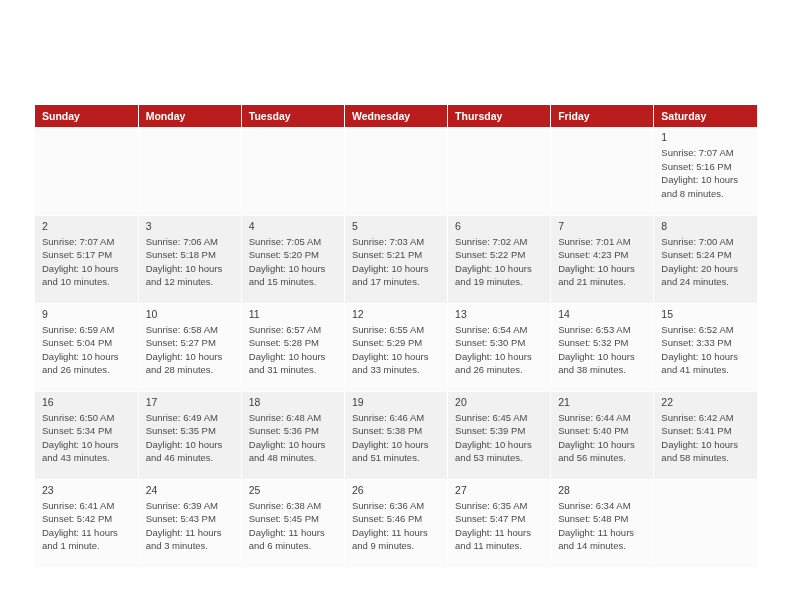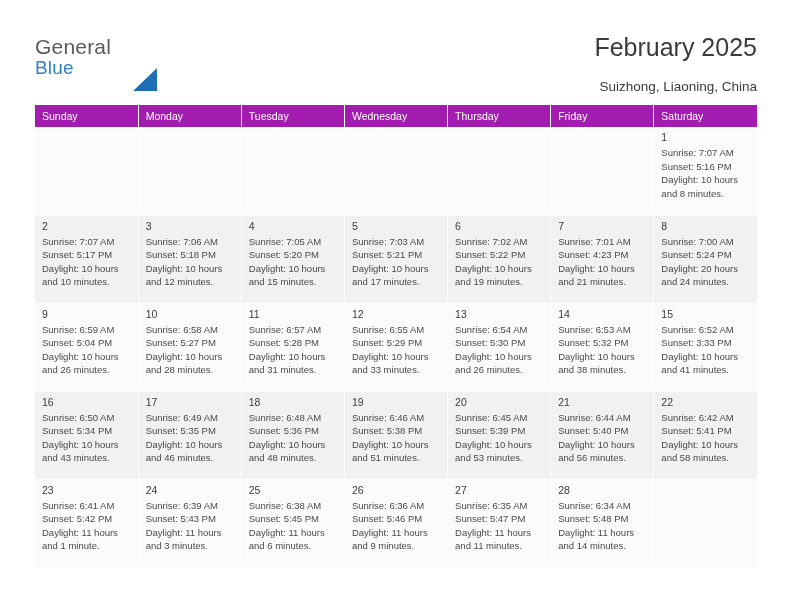--- a/index.html
+++ b/index.html
@@ -67,24 +67,24 @@
   }
   table.cal {
     position: absolute;
     left: 35px;
     top: 105px;
     width: 722px;
     border-collapse: collapse;
     table-layout: fixed;
   }
   table.cal th {
-    background: #a21caf;
+    background: #b91c1c;
     color: #ffffff;
     font-size: 10.5px;
-    font-weight: normal;
+    font-weight: bold;
     text-align: left;
     padding: 5px 0 5px 7px;
     height: 20px;
     border-right: 1px solid #ffffff;
   }
   table.cal th:last-child { border-right: none; }
   table.cal td {
     vertical-align: top;
     height: 88px;
     padding: 4px 6px 4px 7px;
@@ -107,27 +107,20 @@
     line-height: 13.5px;
   }
   .lines div { white-space: pre-line; }
 </style>
 </head>
 <body>
 
 <div class="page">
 
   <div class="header">
-    <div class="logo">
-      <span class="logo-general">General</span>
-      <span class="logo-blue">Blue</span>
-      <span class="logo-tri"></span>
-    </div>
-    <div class="title">February 2025</div>
-    <div class="subtitle">Suizhong, Liaoning, China</div>
   </div>
 
   <table class="cal">
     <thead>
       <tr>
         <th>Sunday</th>
         <th>Monday</th>
         <th>Tuesday</th>
         <th>Wednesday</th>
         <th>Thursday</th>

